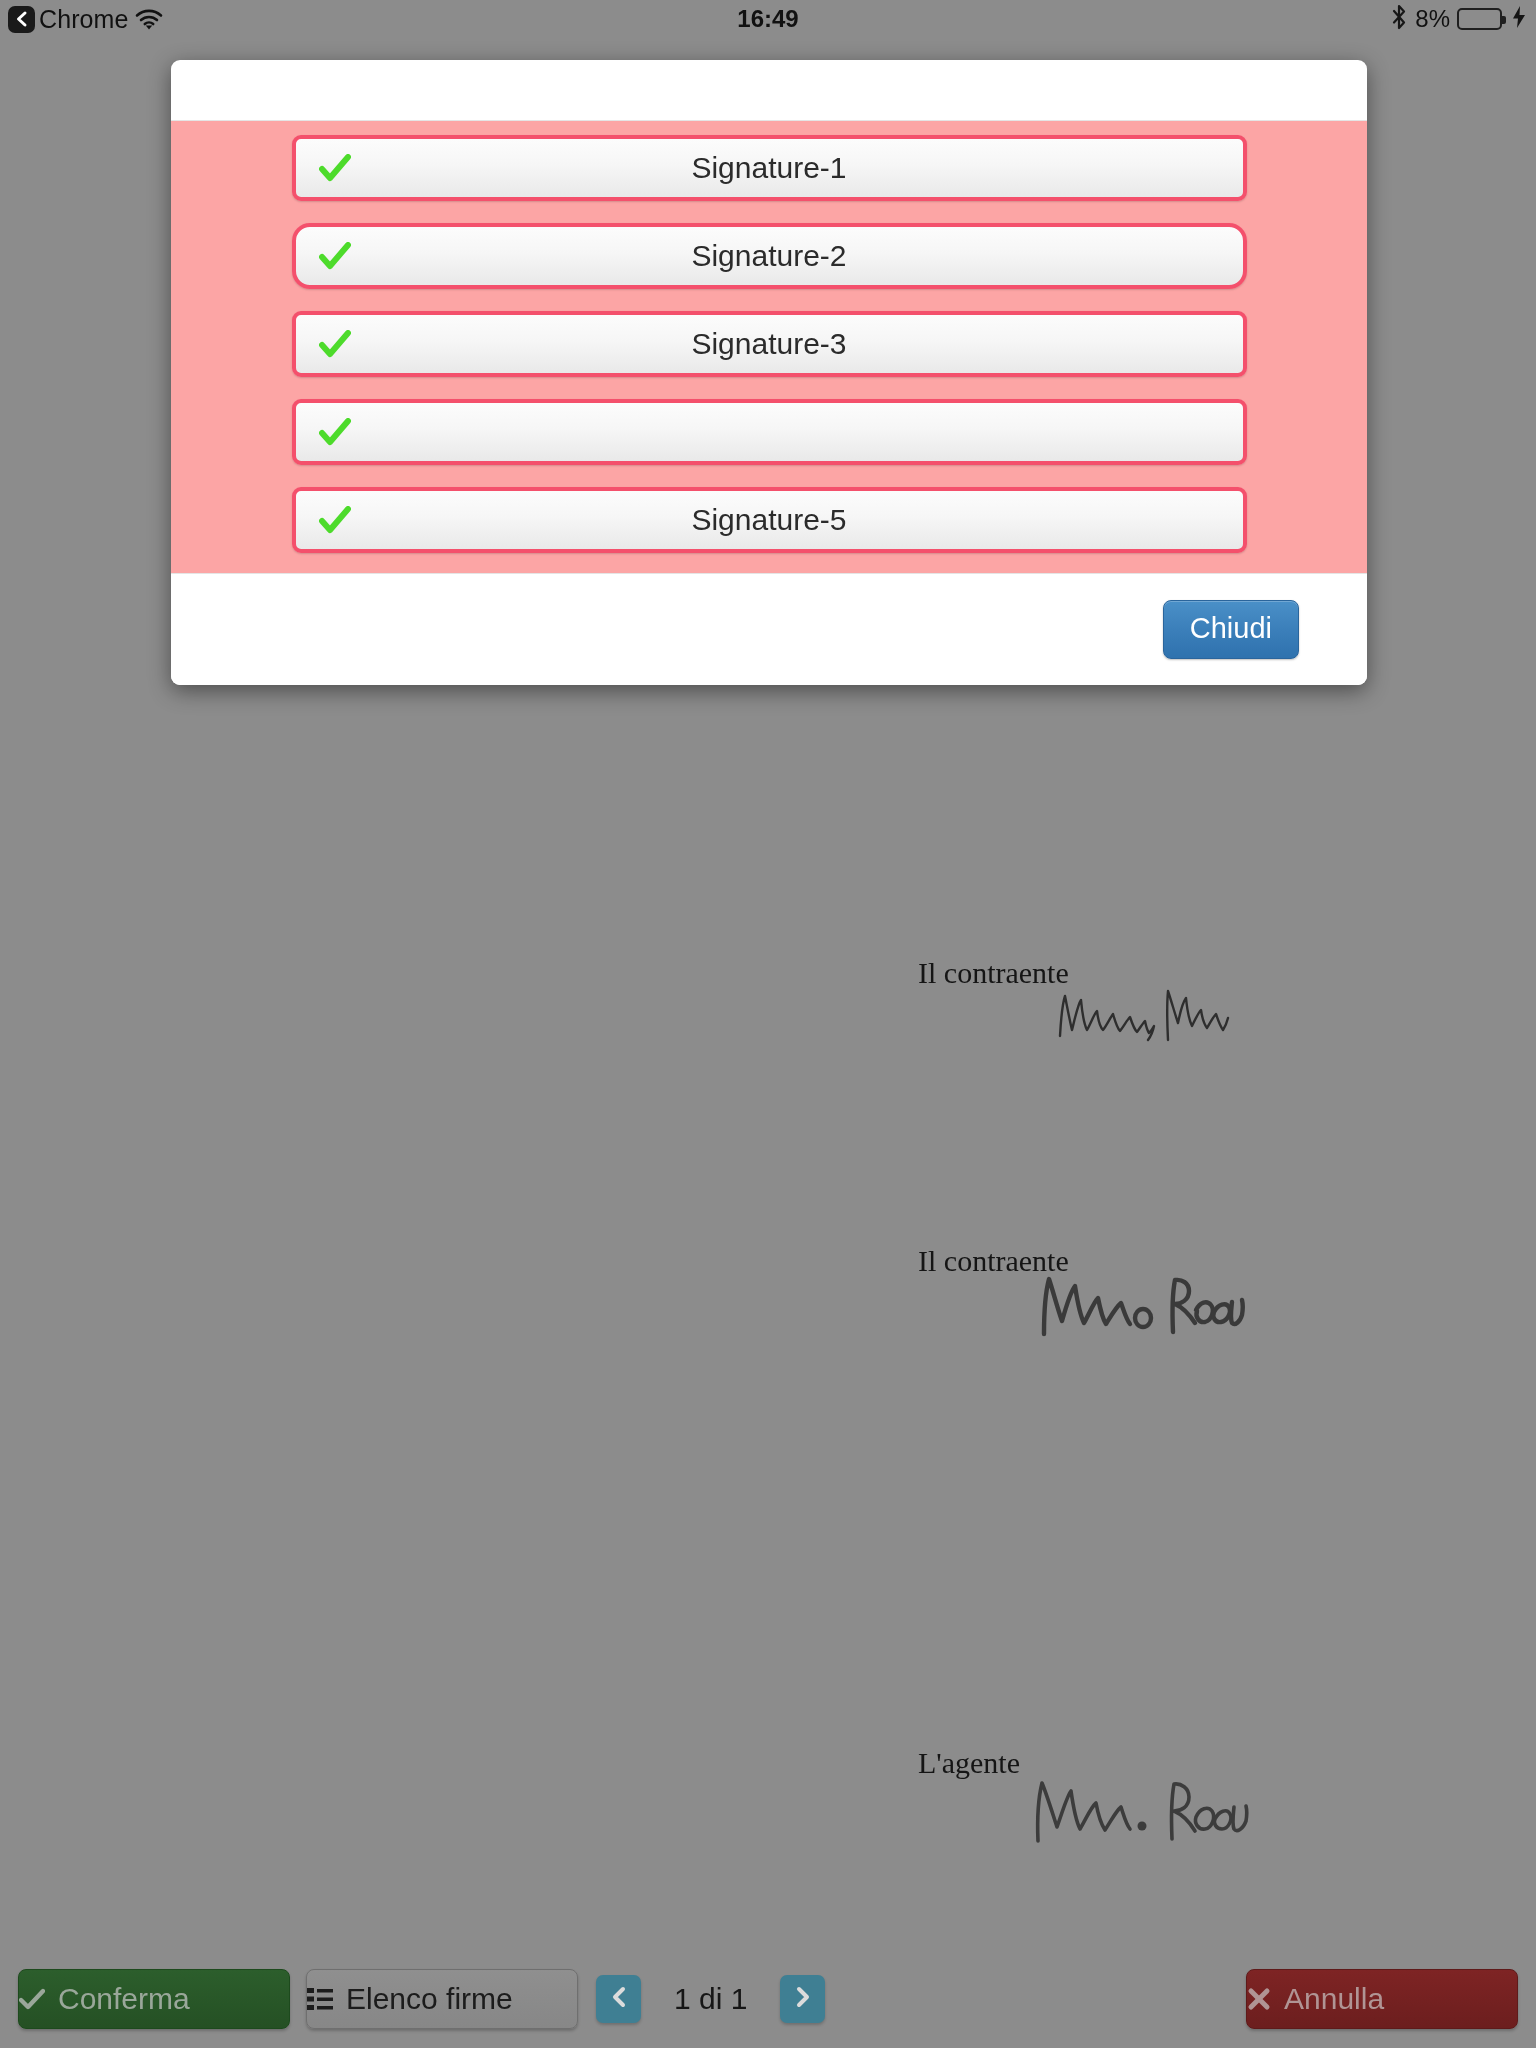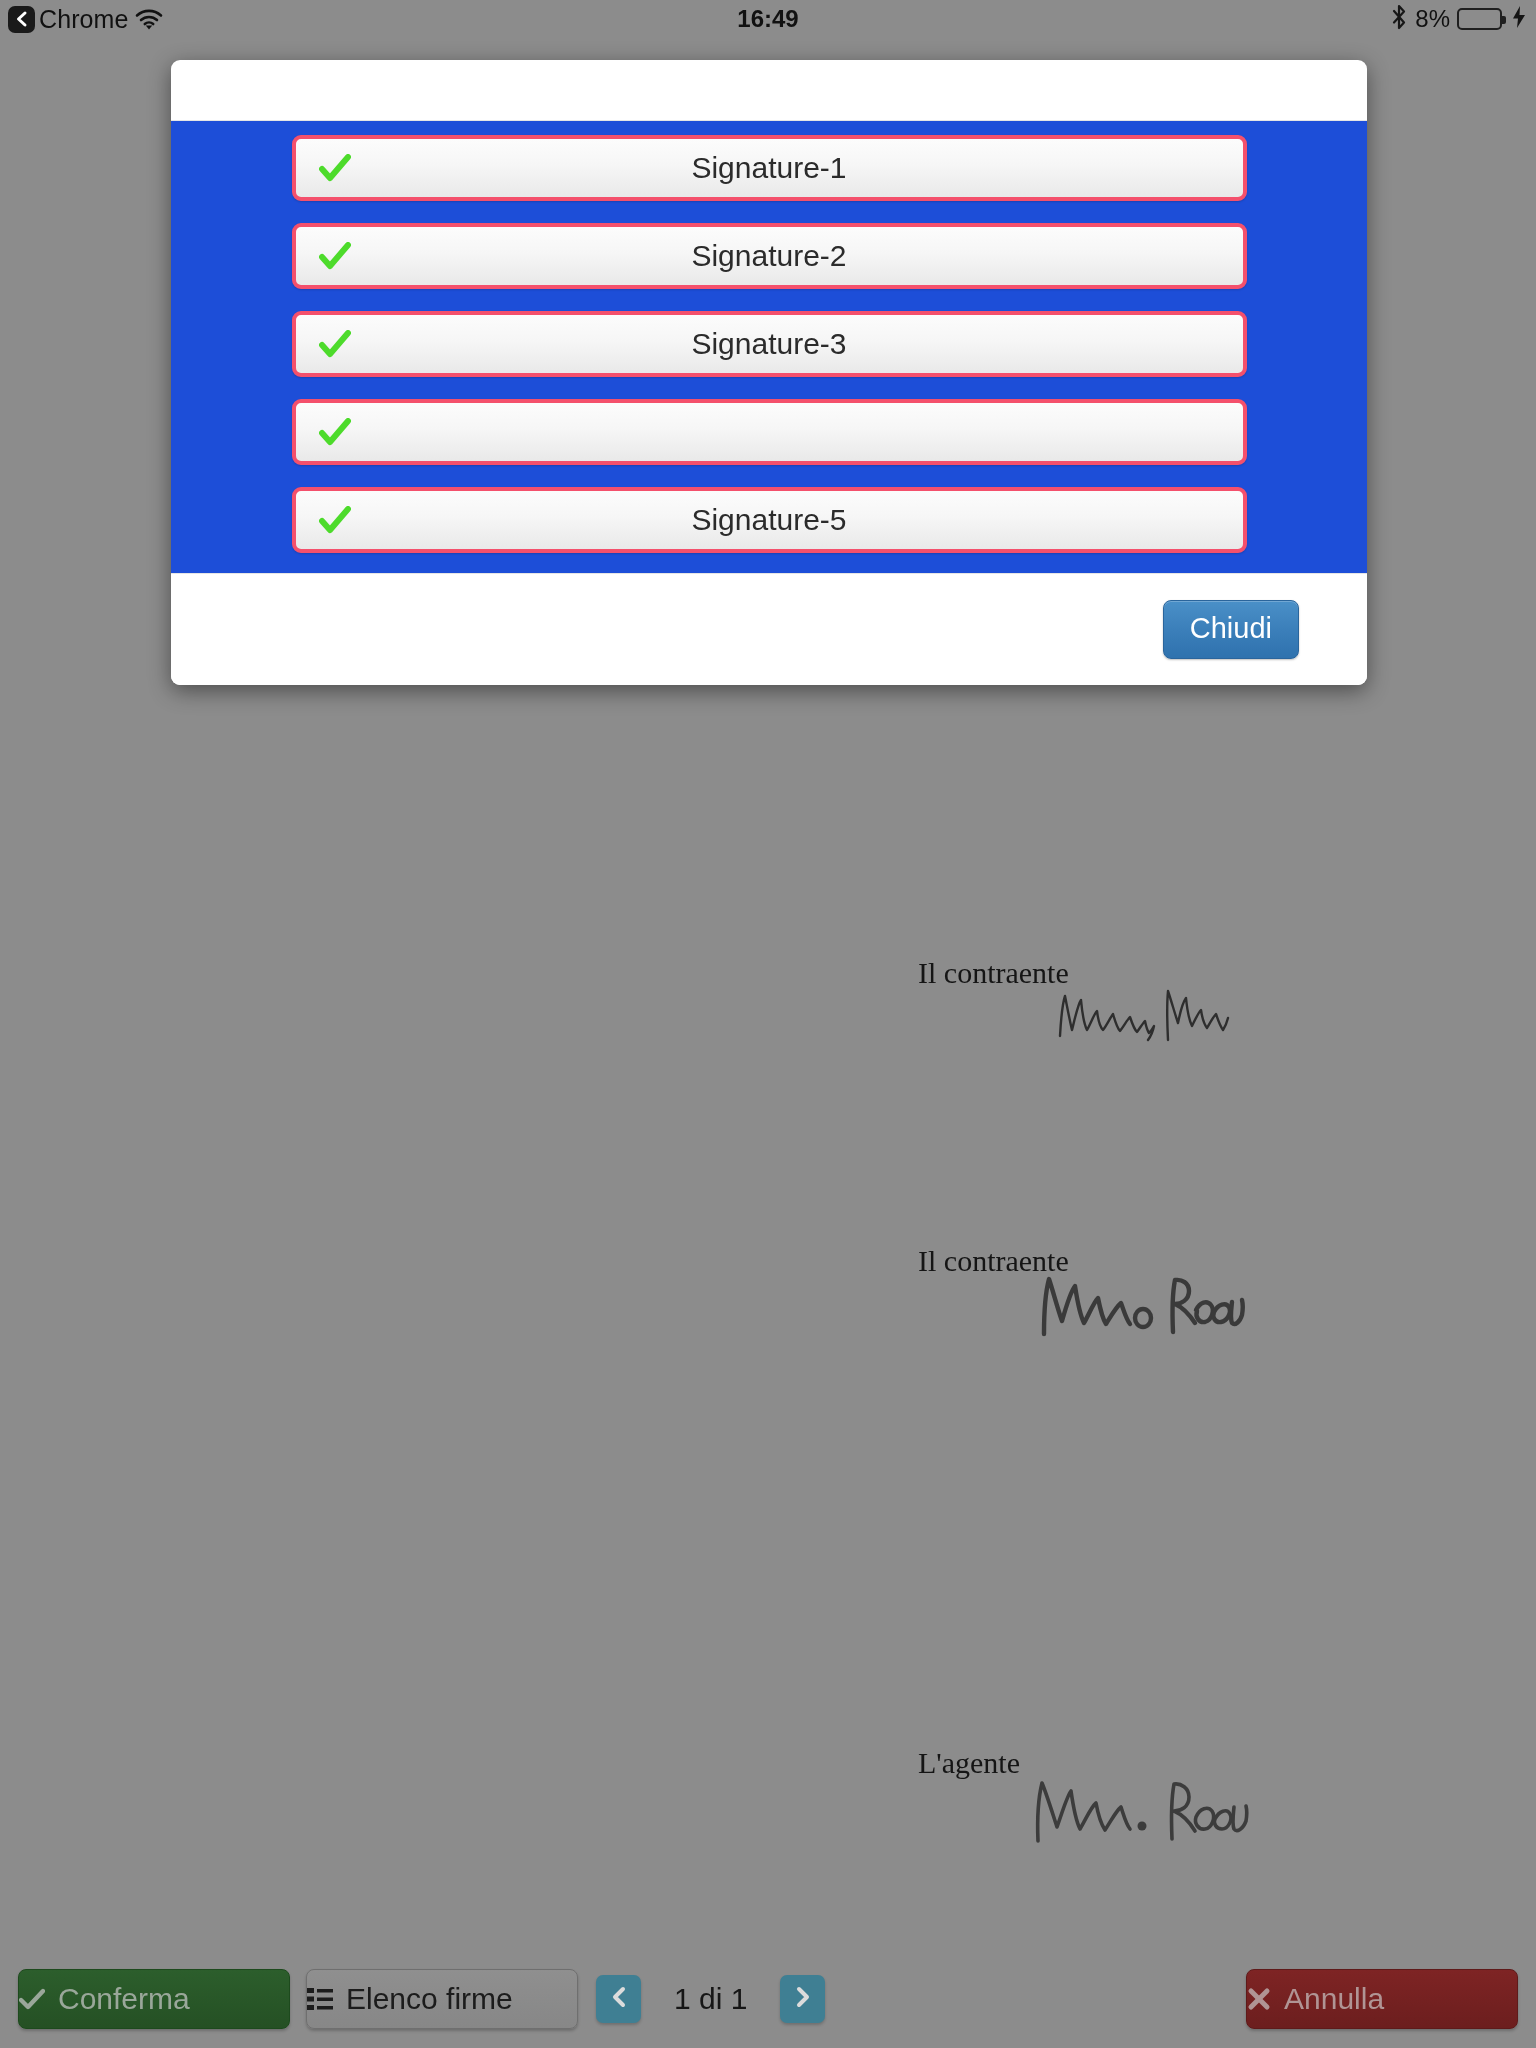--- a/index.html
+++ b/index.html
@@ -98,21 +98,21 @@
     box-shadow: 0 6px 22px rgba(0,0,0,0.45);
     z-index: 40;
     overflow: hidden;
   }
   .modal-header {
     height: 61px;
     border-bottom: 1px solid #e5e5e5;
   }
   .modal-body {
     padding: 14px 0 20px 0;
-    background: #1d4ed8;
+    background: #fca5a5;
     border-bottom: 1px solid #e5e5e5;
   }
   .modal-footer {
     height: 111px;
     background: #fff;
     display: flex;
     align-items: center;
     justify-content: flex-end;
     padding-right: 68px;
   }
@@ -353,21 +353,21 @@
 
   <div class="modal-body" id="sig-list">
       <div class="sig-row" style="border-color: rgb(244, 80, 108);">
         <span class="sig-check">
           <svg width="32" height="28" viewBox="0 0 32 28">
             <polyline points="3,15 11,24 29,3" fill="none" stroke="#4ddb2b" stroke-width="6" stroke-linecap="round" stroke-linejoin="round"></polyline>
           </svg>
         </span>
         <span class="sig-label">Signature-1</span>
       </div>
-      <div class="sig-row" style="border-color: rgb(244, 80, 108);">
+      <div class="sig-row" style="border-color: rgb(244, 80, 108); border-radius: 18px;">
         <span class="sig-check">
           <svg width="32" height="28" viewBox="0 0 32 28">
             <polyline points="3,15 11,24 29,3" fill="none" stroke="#4ddb2b" stroke-width="6" stroke-linecap="round" stroke-linejoin="round"></polyline>
           </svg>
         </span>
         <span class="sig-label">Signature-2</span>
       </div>
       <div class="sig-row" style="border-color: rgb(244, 80, 108);">
         <span class="sig-check">
           <svg width="32" height="28" viewBox="0 0 32 28">

